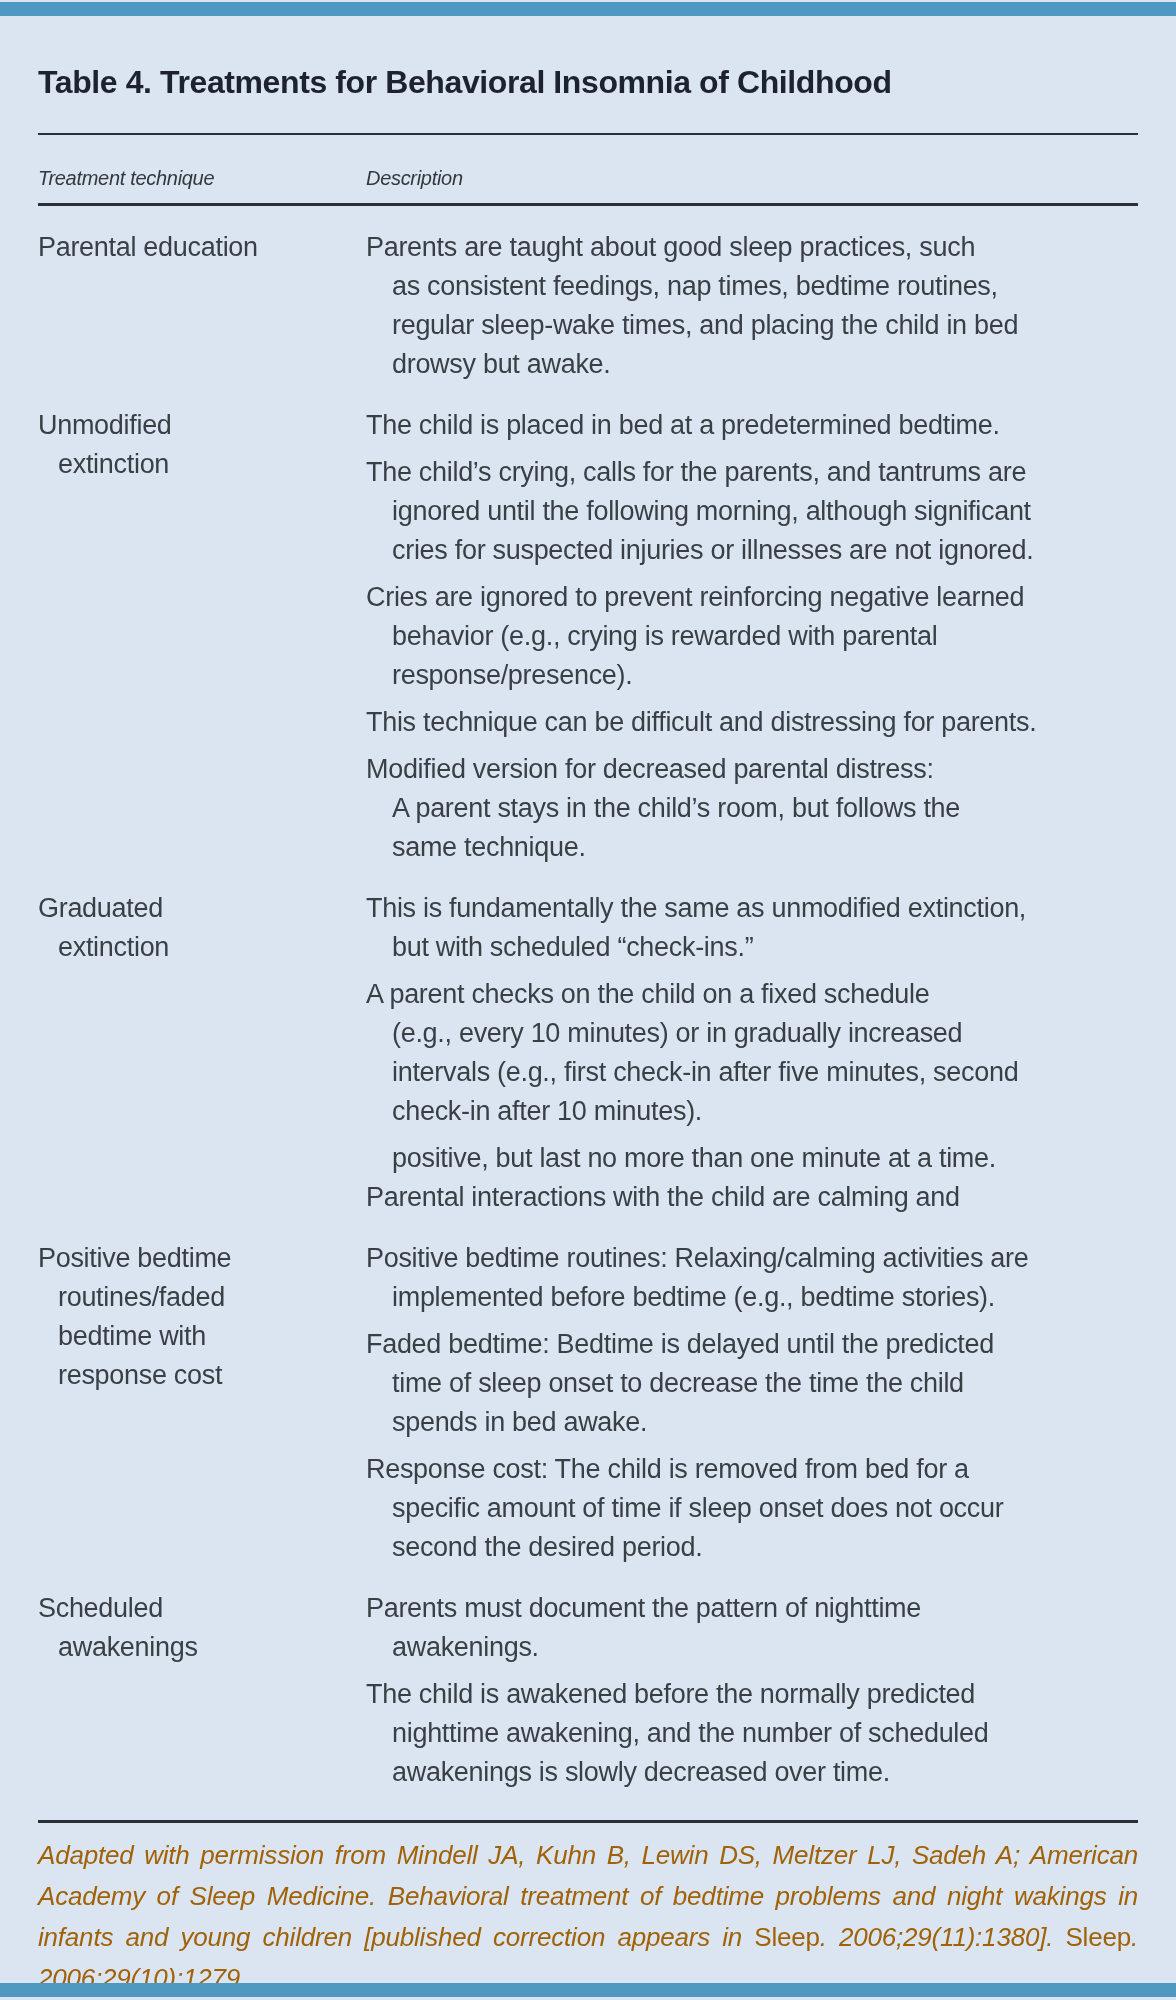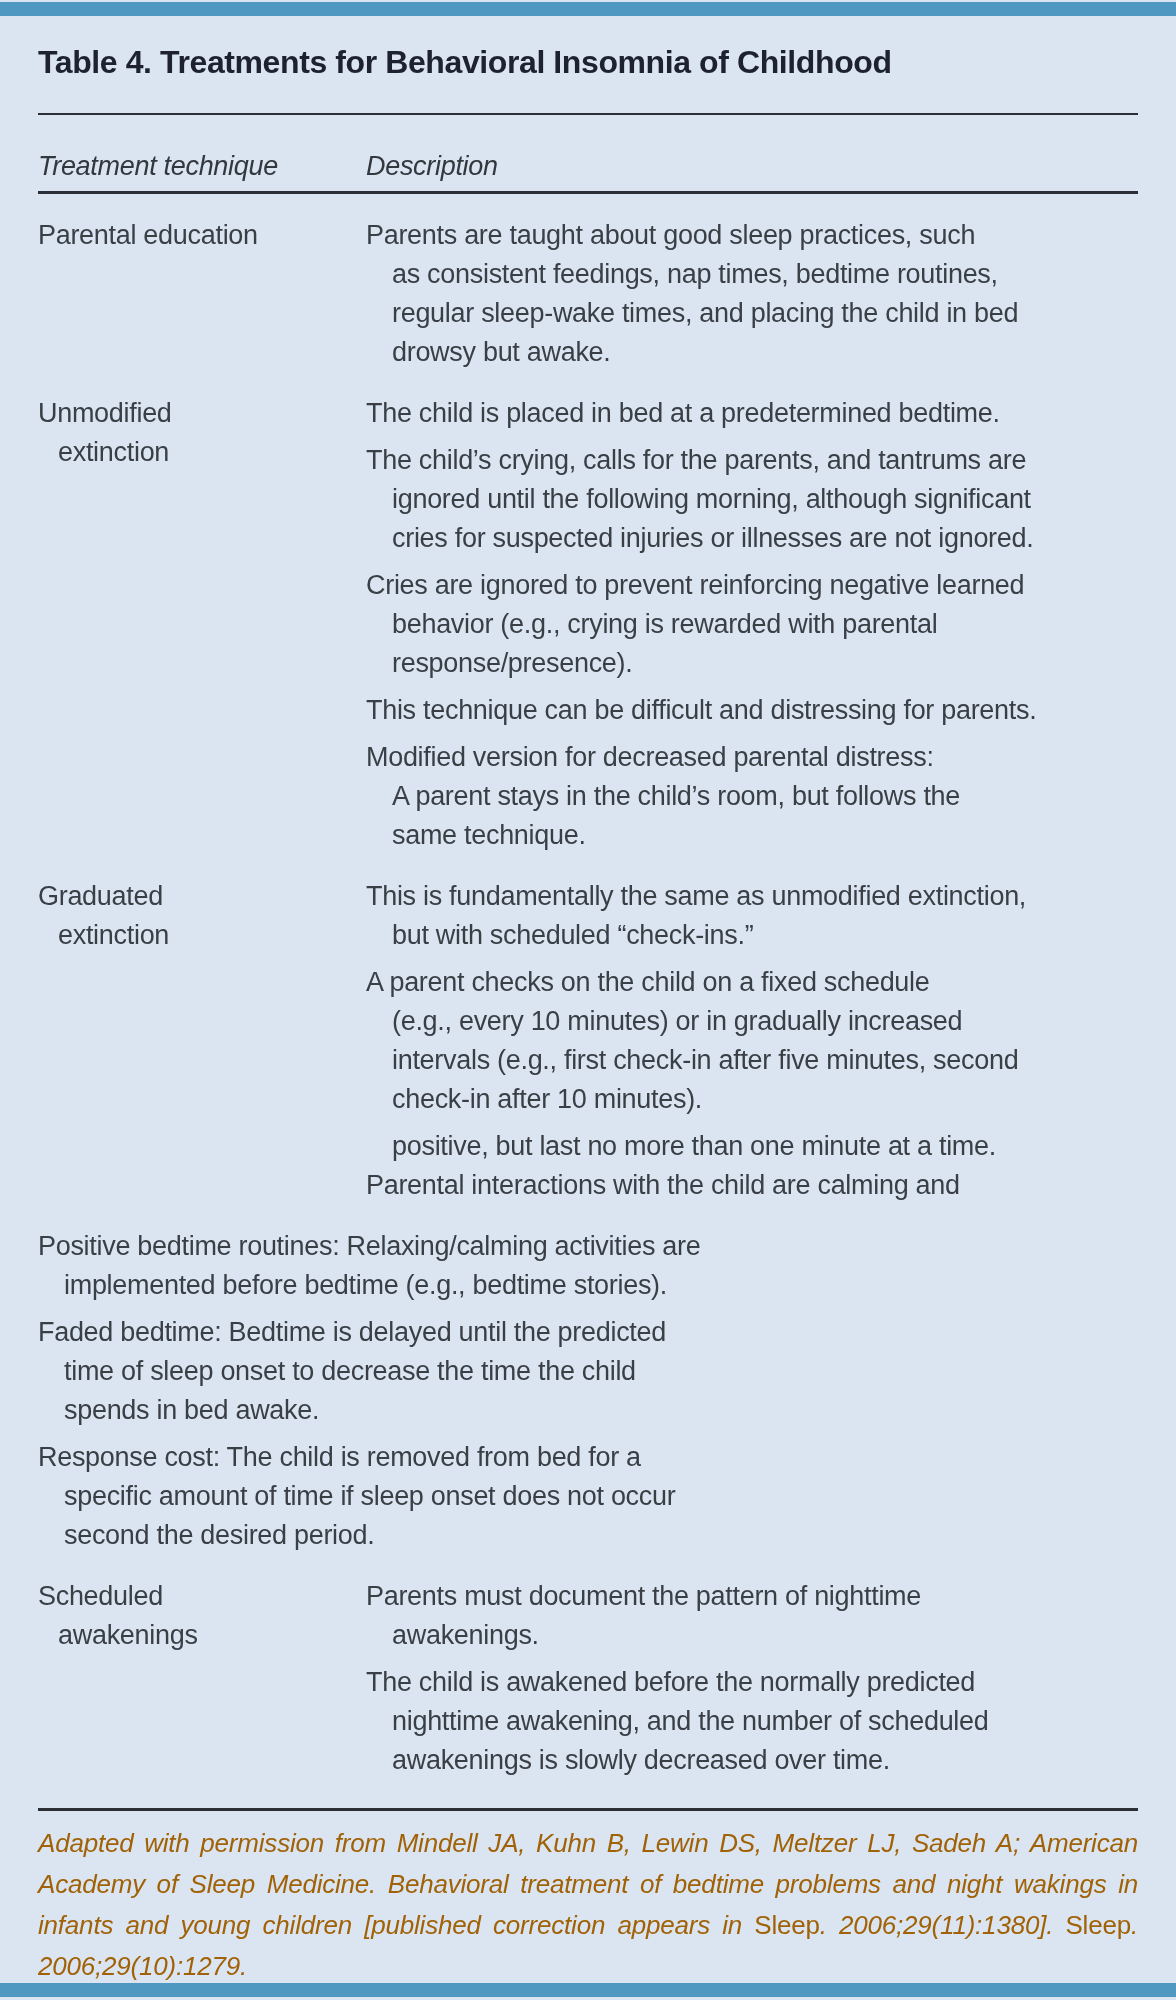--- a/index.html
+++ b/index.html
@@ -6,26 +6,26 @@
   .page{
     position:relative;width:1176px;height:2000px;overflow:hidden;
     background:#dae5f1;
     font-family:"Liberation Sans",sans-serif;
   }
   .bar{position:absolute;left:0;right:0;height:14px;background:#4f98c2;}
   .bar.top{top:2px;}
   .bar.bottom{bottom:3px;}
   .content{position:absolute;left:38px;right:38px;top:16px;}
   .title{
-    margin:28px 0 0 0;font-size:32px;line-height:36px;font-weight:bold;
+    margin:48px 0 0 0;font-size:32px;line-height:36px;font-weight:bold;
     color:#1e2230;letter-spacing:-0.4px;
   }
   .rule{height:2px;background:#2c3036;margin-top:33px;}
   .rule.thick{height:3px;}
-  .header-row{display:flex;margin-top:36px;font-style:italic;font-size:27px;
+  .header-row{display:flex;margin-top:28px;font-style:italic;font-size:20px;
     line-height:30px;color:#33373e;letter-spacing:-0.3px;}
   .col-label{width:328px;flex:none;}
   .col-desc{flex:1;}
   .header-rule{margin-top:10px;}
   .table-body{margin-top:22px;font-size:27px;color:#3a3f46;letter-spacing:-0.3px;}
   .row{display:flex;margin-top:22px;}
   .row:first-child{margin-top:8px;}
   .tech{width:328px;flex:none;padding-right:78px;box-sizing:border-box;}
   .tech-line{line-height:39px;white-space:nowrap;}
   .tech-line.cont{padding-left:20px;}
@@ -121,20 +121,26 @@
               <div class="line ind">intervals (e.g., first check-in after five minutes, second</div>
               <div class="line ind">check-in after 10 minutes).</div>
             </div>
             <div class="para hanging">
               <div class="line ind">positive, but last no more than one minute at a time.</div>
               <div class="line">Parental interactions with the child are calming and</div>
             </div>
           </div>
         </div>
         <div class="row">
+          <div class="tech">
+            <div class="tech-line">Positive bedtime</div>
+            <div class="tech-line cont">routines/faded</div>
+            <div class="tech-line cont">bedtime with</div>
+            <div class="tech-line cont">response cost</div>
+          </div>
           <div class="desc">
             <div class="para hanging">
               <div class="line">Positive bedtime routines: Relaxing/calming activities are</div>
               <div class="line ind">implemented before bedtime (e.g., bedtime stories).</div>
             </div>
             <div class="para hanging">
               <div class="line">Faded bedtime: Bedtime is delayed until the predicted</div>
               <div class="line ind">time of sleep onset to decrease the time the child</div>
               <div class="line ind">spends in bed awake.</div>
             </div>

